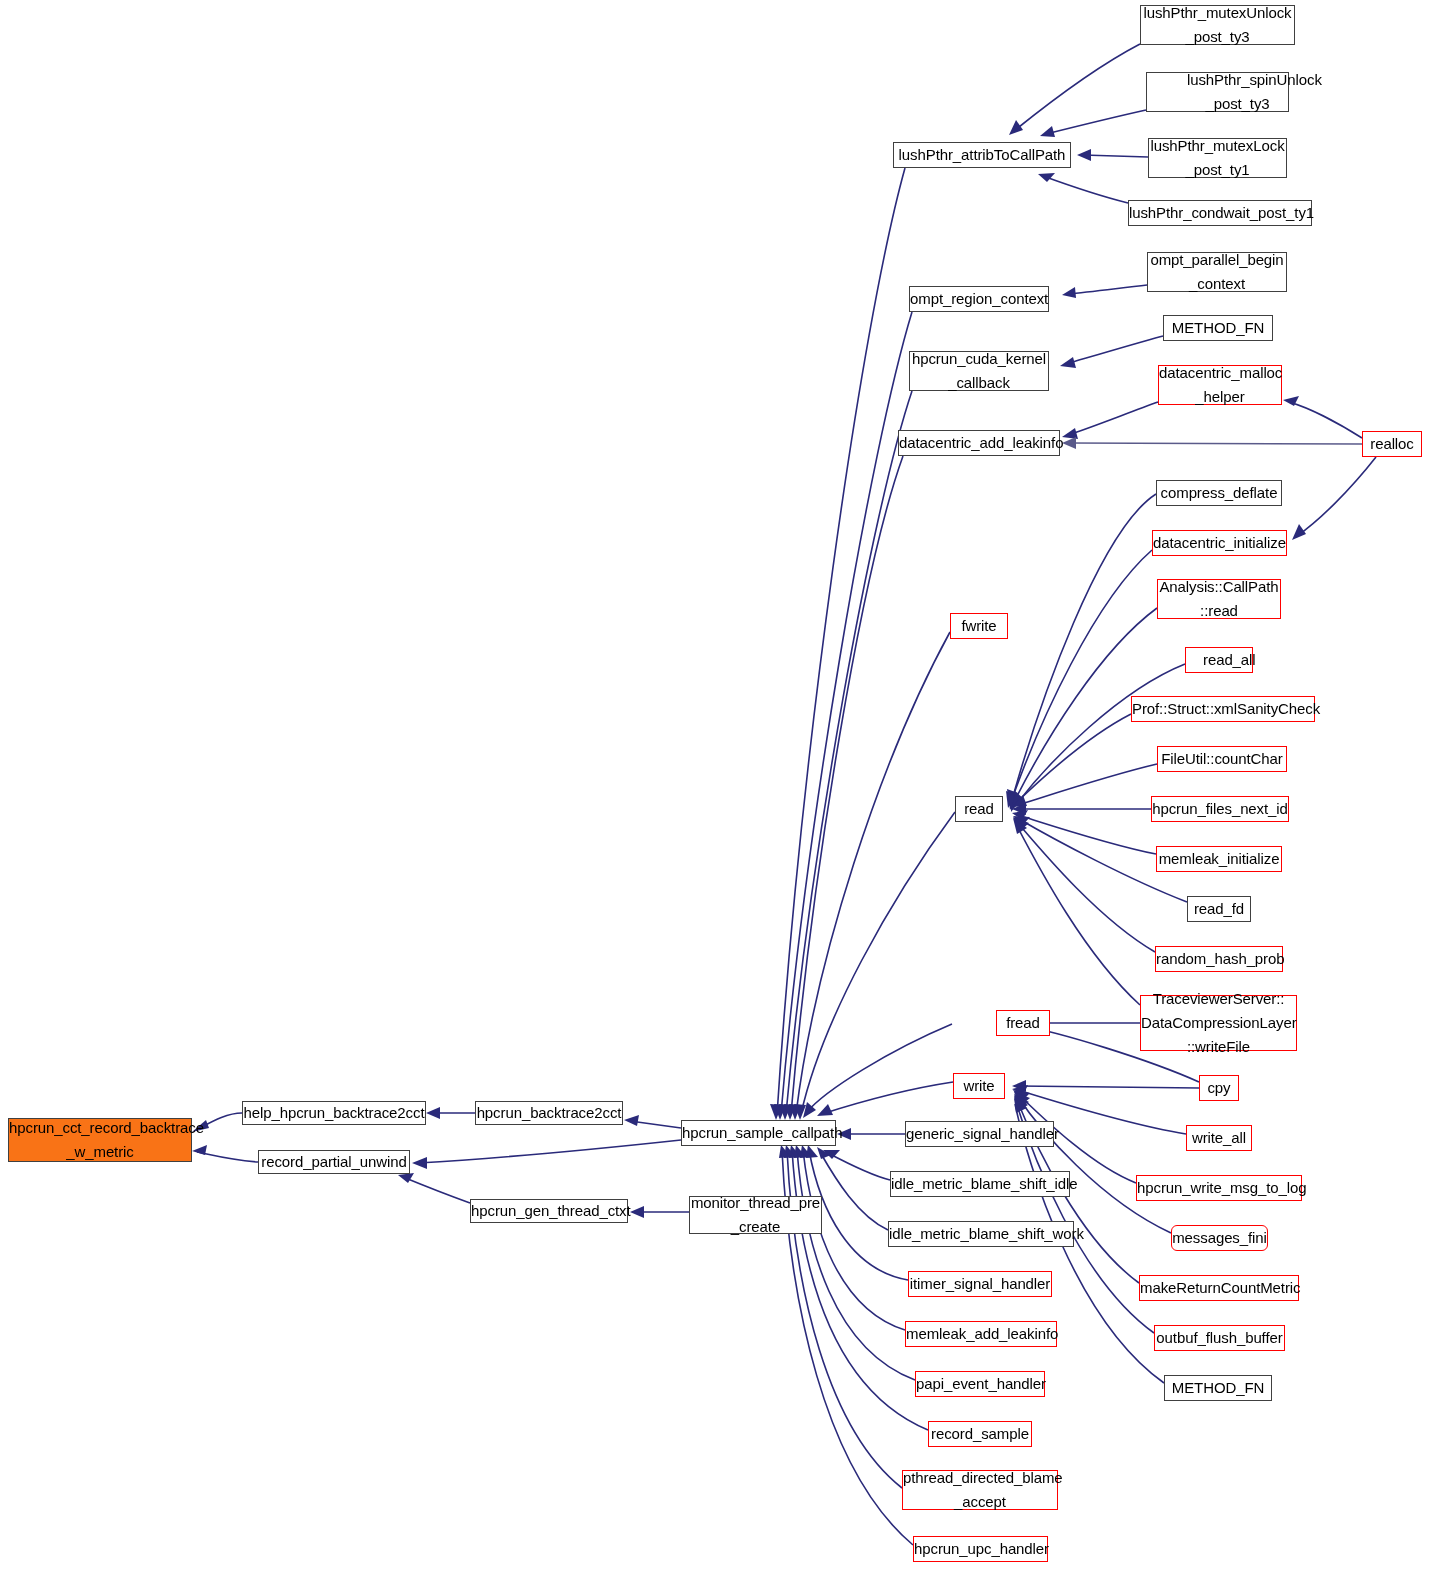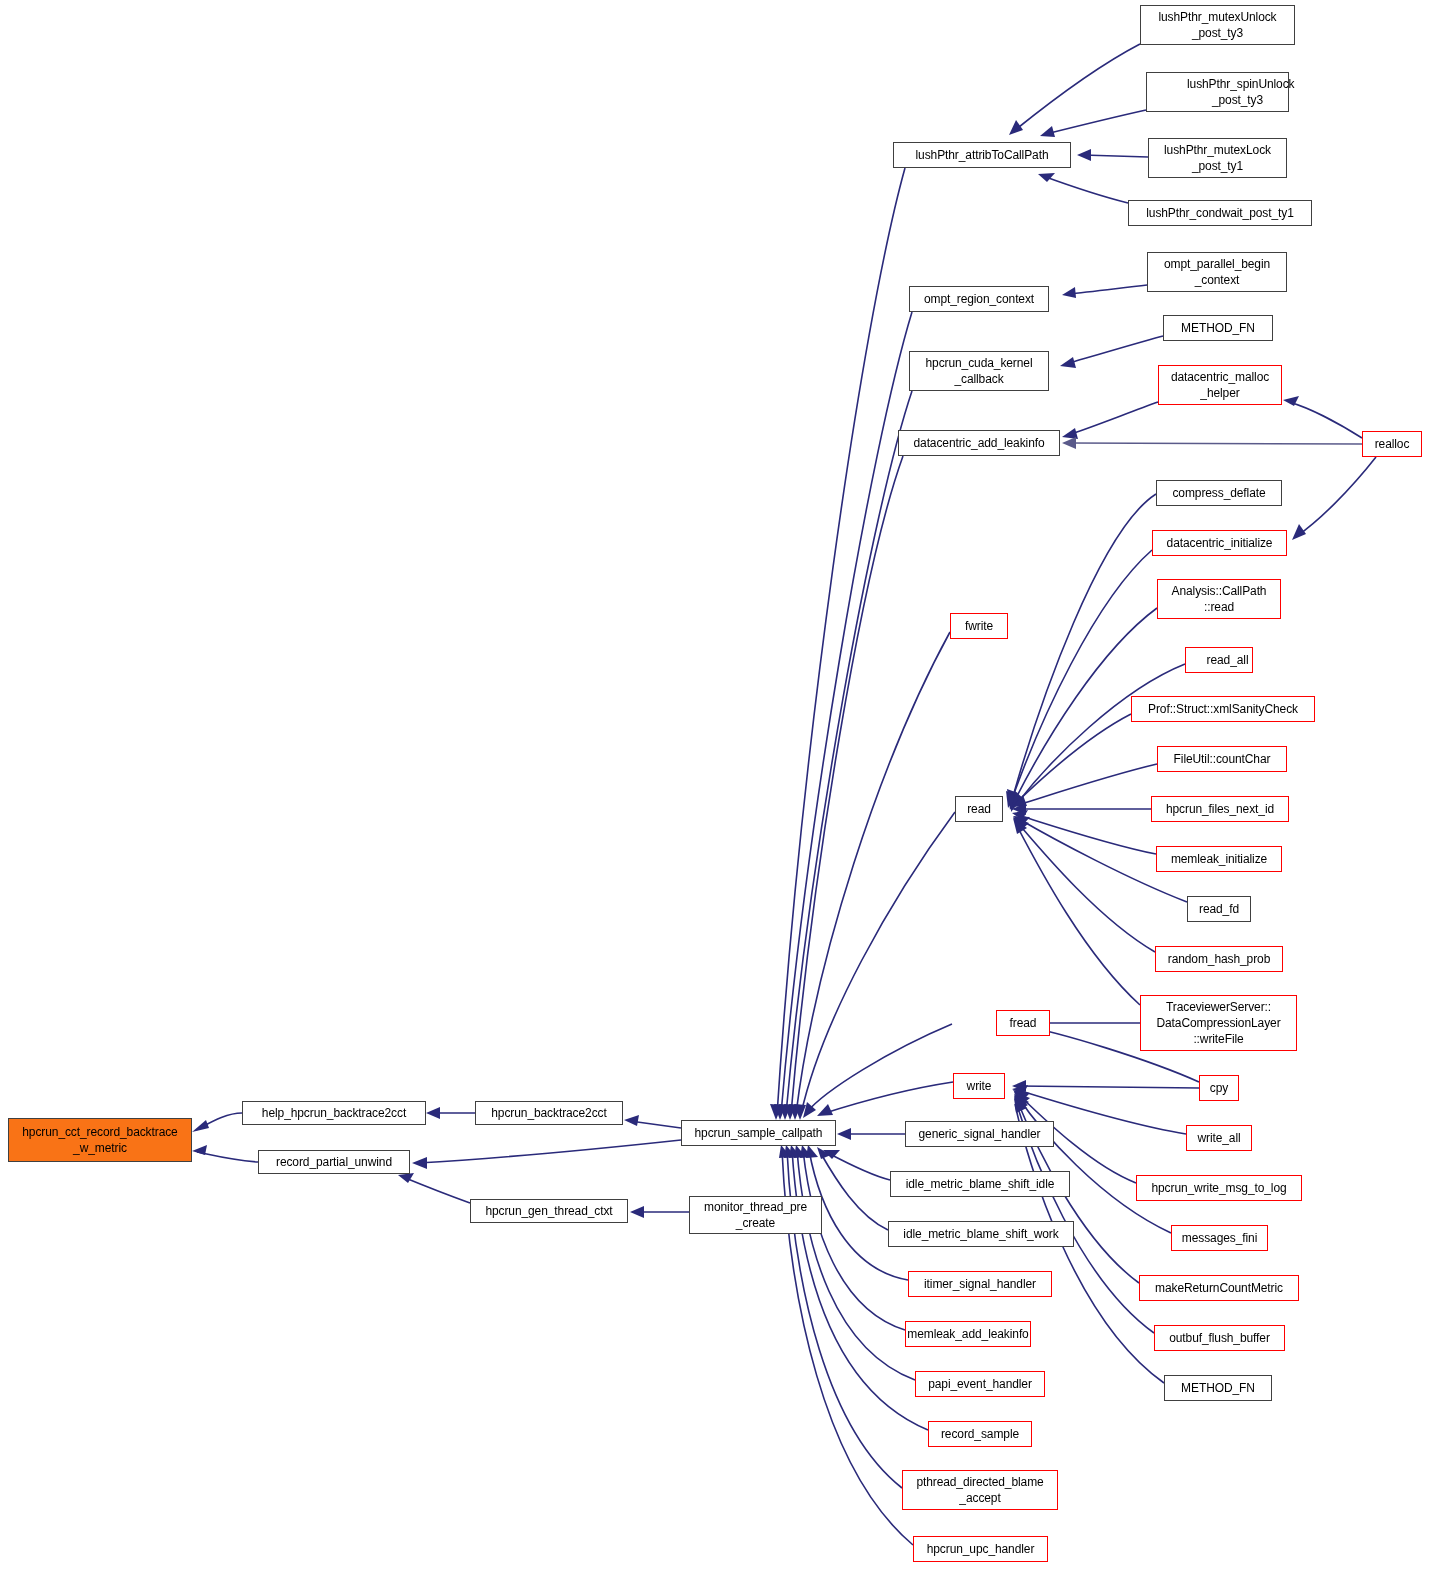--- a/index.html
+++ b/index.html
@@ -7,22 +7,22 @@
   body{font-family:"Liberation Sans","DejaVu Sans",sans-serif;}
   #canvas{position:relative;width:1445px;height:1590px;background:#ffffff;overflow:hidden;}
   svg.edges{position:absolute;left:0;top:0;width:1445px;height:1590px;pointer-events:none;}
   .node{
     position:absolute;
     box-sizing:border-box;
     display:flex;
     align-items:center;
     justify-content:center;
     text-align:center;
-    font-size:12px;
-    line-height:16px;
+    font-size:15px;
+    line-height:24px;
     color:#000000;
     background:#ffffff;
     border:1px solid #404040;
     white-space:pre;
     letter-spacing:-0.1px;
     z-index:2;
   }
   .node.red{border-color:#ff0000;}
   .node.root{background:#f97316;border-color:#404040;}
   .node span{display:block;width:100%;}
@@ -156,21 +156,21 @@
 _callback</span></div>
     <div class="node" style="left: 898px; top: 430px; width: 162px; height: 26px;"><span>datacentric_add_leakinfo</span></div>
     <div class="node red" style="left: 950px; top: 613px; width: 58px; height: 26px;"><span>fwrite</span></div>
     <div class="node" style="left: 955px; top: 796px; width: 48px; height: 26px;"><span>read</span></div>
     <div class="node red" style="left: 996px; top: 1010px; width: 54px; height: 26px;"><span>fread</span></div>
     <div class="node red" style="left: 953px; top: 1073px; width: 52px; height: 26px;"><span>write</span></div>
     <div class="node" style="left: 905px; top: 1121px; width: 149px; height: 26px;"><span>generic_signal_handler</span></div>
     <div class="node" style="left: 890px; top: 1171px; width: 180px; height: 26px;"><span>idle_metric_blame_shift_idle</span></div>
     <div class="node" style="left: 888px; top: 1221px; width: 186px; height: 26px;"><span>idle_metric_blame_shift_work</span></div>
     <div class="node red" style="left: 908px; top: 1271px; width: 144px; height: 26px;"><span>itimer_signal_handler</span></div>
-    <div class="node red" style="left: 905px; top: 1321px; width: 126px; height: 26px;"><span>memleak_add_leakinfo</span></div>
+    <div class="node red" style="left: 905px; top: 1321px; width: 152px; height: 26px;"><span>memleak_add_leakinfo</span></div>
     <div class="node red" style="left: 915px; top: 1371px; width: 130px; height: 26px;"><span>papi_event_handler</span></div>
     <div class="node red" style="left: 928px; top: 1421px; width: 104px; height: 26px;"><span>record_sample</span></div>
     <div class="node red" style="left: 902px; top: 1470px; width: 156px; height: 40px;"><span>pthread_directed_blame
 _accept</span></div>
     <div class="node red" style="left: 913px; top: 1536px; width: 135px; height: 26px;"><span>hpcrun_upc_handler</span></div>
     <div class="node" style="left: 1140px; top: 5px; width: 155px; height: 40px;"><span>lushPthr_mutexUnlock
 _post_ty3</span></div>
     <div class="node" style="left: 1146px; top: 72px; width: 143px; height: 40px; padding-left: 40px;"><span>lushPthr_spinUnlock
 _post_ty3</span></div>
     <div class="node" style="left: 1148px; top: 138px; width: 139px; height: 40px;"><span>lushPthr_mutexLock
@@ -192,17 +192,17 @@
     <div class="node red" style="left: 1151px; top: 796px; width: 138px; height: 26px;"><span>hpcrun_files_next_id</span></div>
     <div class="node red" style="left: 1156px; top: 846px; width: 126px; height: 26px;"><span>memleak_initialize</span></div>
     <div class="node" style="left: 1187px; top: 896px; width: 64px; height: 26px;"><span>read_fd</span></div>
     <div class="node red" style="left: 1155px; top: 946px; width: 128px; height: 26px;"><span>random_hash_prob</span></div>
     <div class="node red" style="left: 1140px; top: 995px; width: 157px; height: 56px;"><span>TraceviewerServer::
 DataCompressionLayer
 ::writeFile</span></div>
     <div class="node red" style="left: 1199px; top: 1075px; width: 40px; height: 26px;"><span>cpy</span></div>
     <div class="node red" style="left: 1186px; top: 1125px; width: 66px; height: 26px;"><span>write_all</span></div>
     <div class="node red" style="left: 1136px; top: 1175px; width: 166px; height: 26px;"><span>hpcrun_write_msg_to_log</span></div>
-    <div class="node red" style="left: 1171px; top: 1225px; width: 97px; height: 26px;"><span>messages_fini</span></div>
+    <div class="node red" style="left: 1171px; top: 1225px; width: 97px; height: 26px; border-radius: 6px;"><span>messages_fini</span></div>
     <div class="node red" style="left: 1139px; top: 1275px; width: 160px; height: 26px;"><span>makeReturnCountMetric</span></div>
     <div class="node red" style="left: 1154px; top: 1325px; width: 131px; height: 26px;"><span>outbuf_flush_buffer</span></div>
     <div class="node" style="left: 1164px; top: 1375px; width: 108px; height: 26px;"><span>METHOD_FN</span></div>
   </div>
 
 </body></html>

